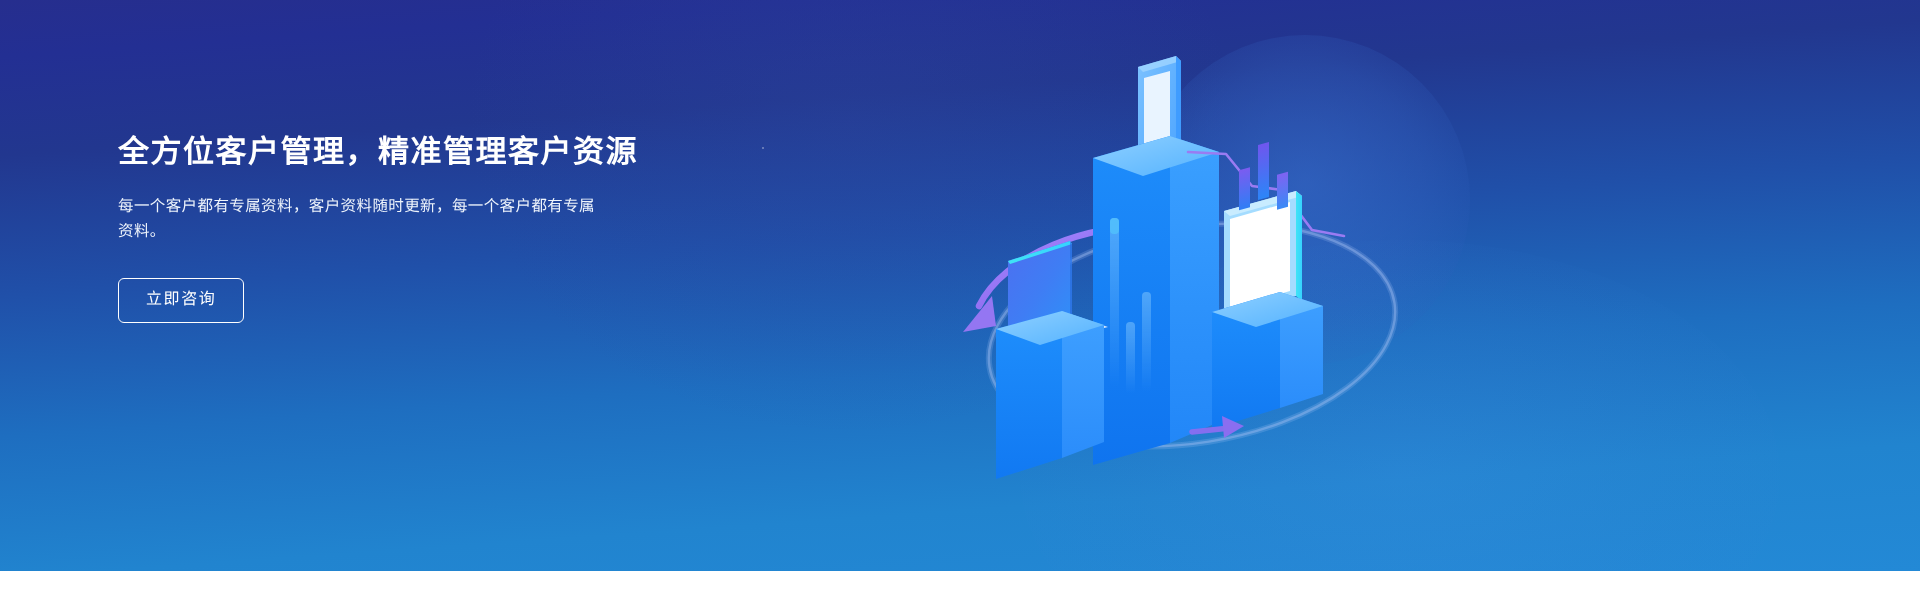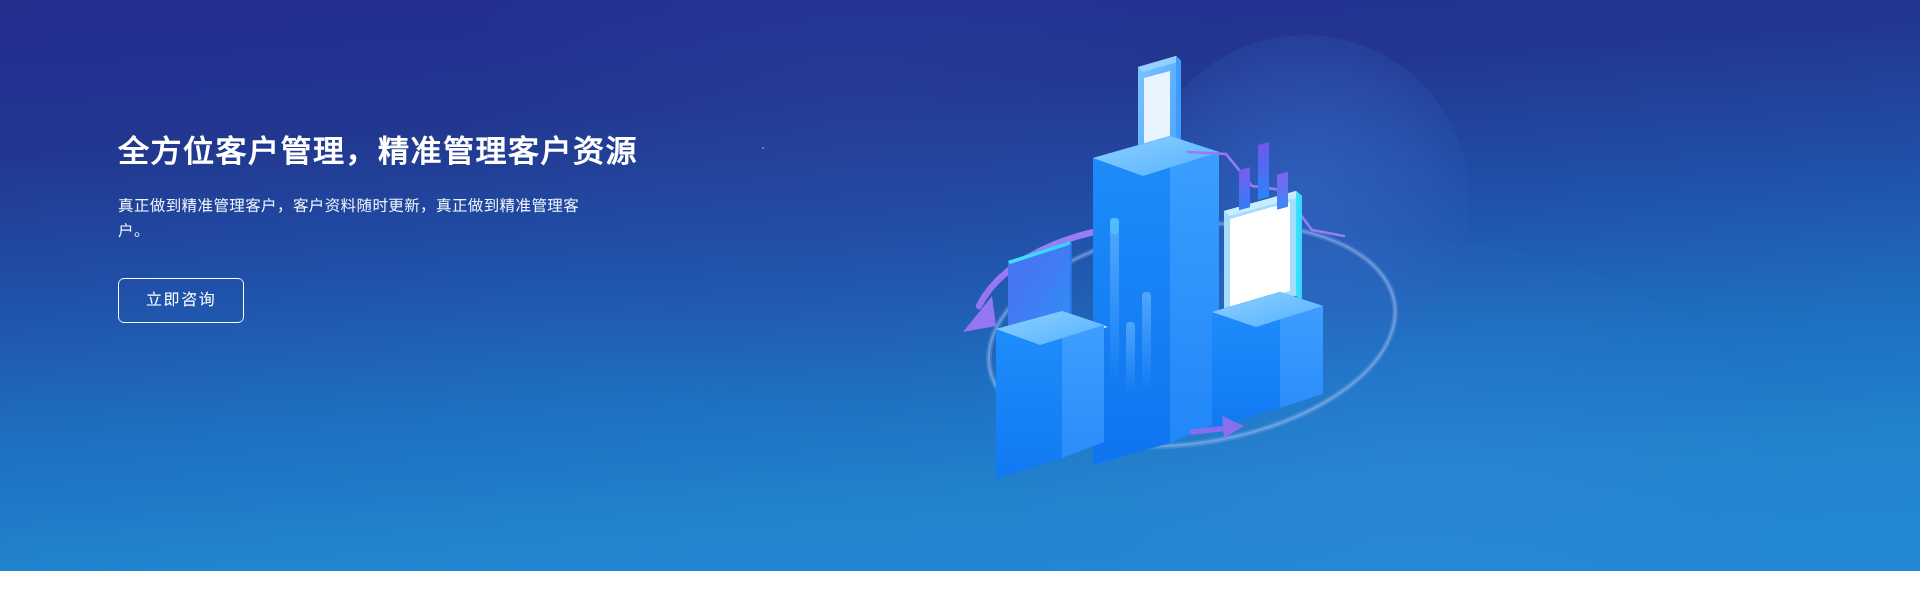--- a/index.html
+++ b/index.html
@@ -82,21 +82,21 @@
     margin-top:35px;
     padding:13px 27px 14px;
     border:1.6px solid #ffffff;
     border-radius:6px;
     background:transparent;
     color:#ffffff;
     font-size:16px;
     letter-spacing:1.6px;
     line-height:1;
     cursor:pointer;
-    font-family:Liberation Sans, sans-serif;
+    font-family:Liberation Mono, monospace;
   }
 
   
   .speck {
     position:absolute;
     left:762px; top:147px;
     width:2px; height:2px;
     background:rgba(255,255,255,.40);
     border-radius:50%;
   }
@@ -116,21 +116,21 @@
 
   <div class="glow-circle glow-c"></div>
   <div class="glow-circle glow-a"></div>
   <div class="glow-circle glow-b"></div>
 
   <div class="speck"></div>
 
   <div class="content">
     <h1 class="headline">全方位客户管理，精准管理客户资源</h1>
 
-    <p class="subcopy">真正做到精准管理客户，客户资料随时更新，真正做到精准管理客户。</p>
+    <p class="subcopy">每一个客户都有专属资料，客户资料随时更新，每一个客户都有专属资料。</p>
 
     <button class="cta">立即咨询</button>
   </div>
 
   <div class="art">
     <svg viewBox="0 0 520 560" xmlns="http://www.w3.org/2000/svg">
       <defs>
         <linearGradient id="colFaceL" x1="0" y1="0" x2="0" y2="1">
           <stop offset="0%" stop-color="#1f8ffd"></stop>
           <stop offset="100%" stop-color="#1179f2"></stop>

